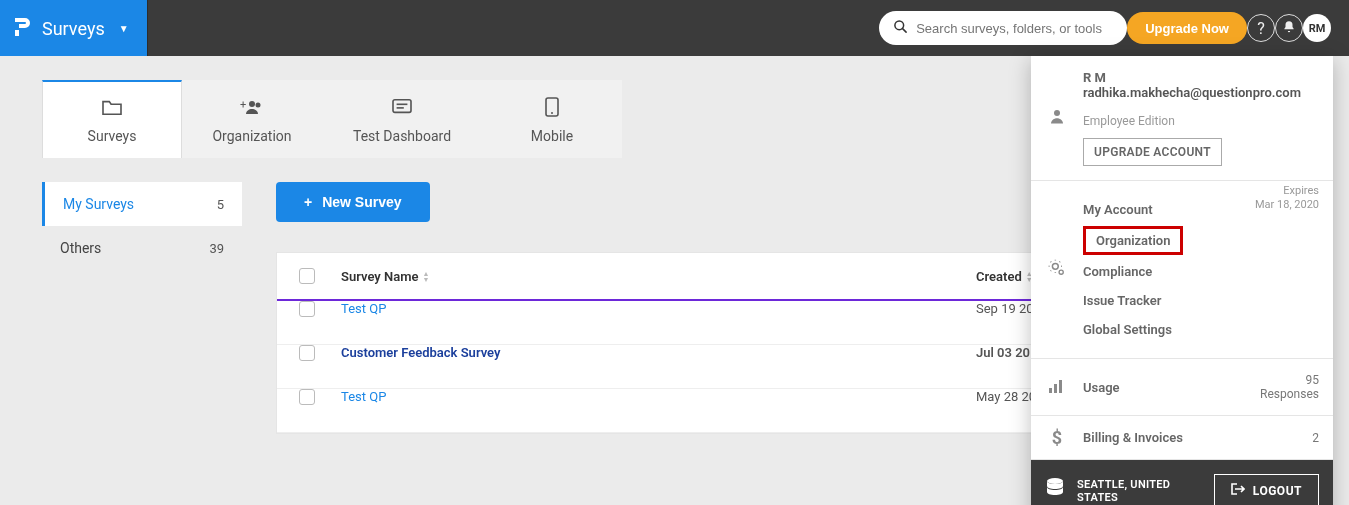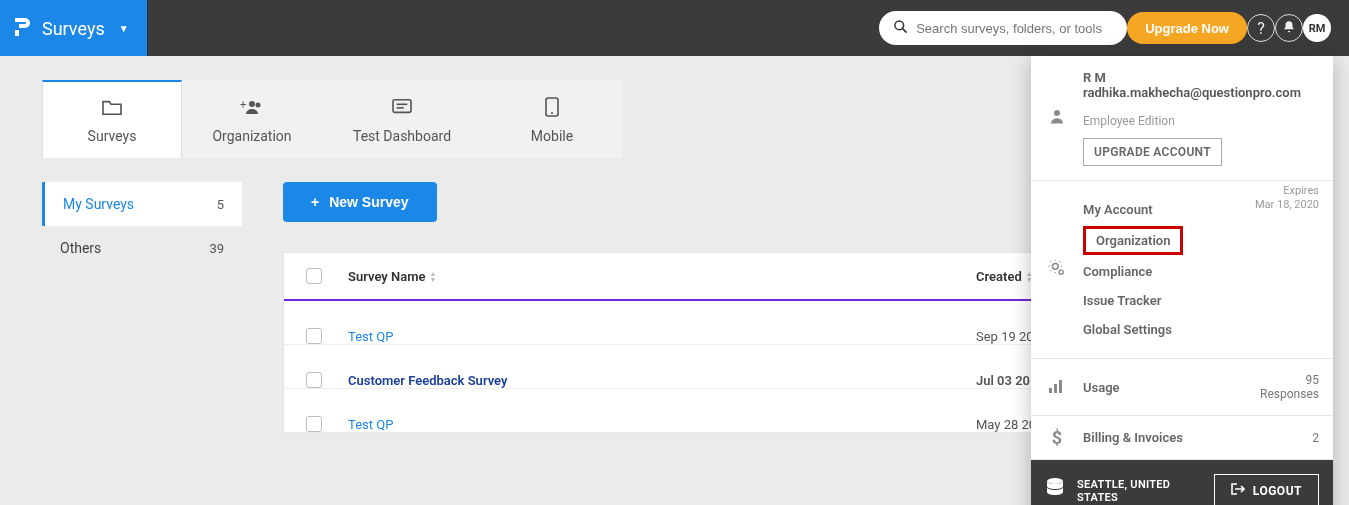--- a/index.html
+++ b/index.html
@@ -25,39 +25,39 @@
 
 
 .subnav-container { padding: 24px 42px 0; }
 .subnav { display: flex; height: 78px; }
 .subnav-tab { width: 140px; display: flex; flex-direction: column; align-items: center; justify-content: center; gap: 10px; color: #555; font-size: 14px; cursor: pointer; background: #f1f1f1; border-top: 2px solid transparent; }
 .subnav-tab.active { background: #fff; border-top: 2px solid #1b87e6; border-left: 1px solid #ddd; border-right: 1px solid #ddd; }
 .subnav-tab .icon { font-size: 20px; color: #555; height: 22px; display: flex; align-items: center; }
 .blog-panel { margin-left: auto; background: #1e3680; color: #fff; display: flex; align-items: center; justify-content: center; font-size: 17px; flex: 0 0 auto; width: 232px; cursor: pointer; }
 
 
-.main-body { padding: 24px 42px 0; display: flex; gap: 7px; }
+.main-body { padding: 24px 42px 0; display: flex; gap: 0; }
 .left-col { width: 200px; }
 .folder-row { display: flex; align-items: center; justify-content: space-between; padding: 14px 18px; font-size: 14px; color: #444; cursor: pointer; }
 .folder-row.active { background: #fff; border-left: 3px solid #1b87e6; color: #1b87e6; }
 .folder-count { color: #555; font-size: 13px; }
 
 .right-col { flex: 1; padding-left: 34px; }
 .new-survey-btn { background: #1b87e6; color: #fff; border: none; border-radius: 4px; height: 40px; padding: 0 28px; font-size: 14px; font-weight: 600; display: inline-flex; align-items: center; gap: 10px; cursor: pointer; margin-bottom: 30px; }
 
 .table-wrap { background: #fff; border: 1px solid #e5e5e5; }
 .table-head { display: flex; align-items: center; height: 48px; border-bottom: 2px solid #6d28d9; font-size: 13px; font-weight: 600; color: #333; }
 .col-check { width: 60px; display: flex; justify-content: center; }
 .col-name { flex: 1; padding-left: 4px; }
 .col-created { width: 116px; }
 .col-modified { width: 124px; }
 .col-status { width: 90px; }
 .sort-arrows { display: inline-flex; flex-direction: column; font-size: 7px; color: #bbb; margin-left: 4px; line-height: 6px; vertical-align: middle; }
 
-.table-row { display: flex; align-items: flex-end; height: 44px; border-bottom: 1px solid #eee; font-size: 13px; color: #555; }
+.table-row { display: flex; align-items: flex-start; height: 44px; border-bottom: 1px solid #eee; font-size: 13px; color: #555; }
 .table-row.bold { font-weight: 600; }
 .table-row .link { color: #1b87e6; cursor: pointer; }
 .table-row.bold .link { color: #1b3f9c; }
 
 .cb { width: 16px; height: 16px; border: 1.5px solid #bbb; border-radius: 3px; cursor: pointer; }
 
 
 .profile-panel { position: absolute; top: 56px; right: 16px; width: 302px; background: #fff; box-shadow: 0 4px 20px rgba(0,0,0,0.25); z-index: 100; }
 .pp-section { border-bottom: 1px solid #e5e5e5; display: flex; }
 .pp-icon-col { width: 52px; display: flex; align-items: center; justify-content: center; color: #8a8a8a; font-size: 18px; }

